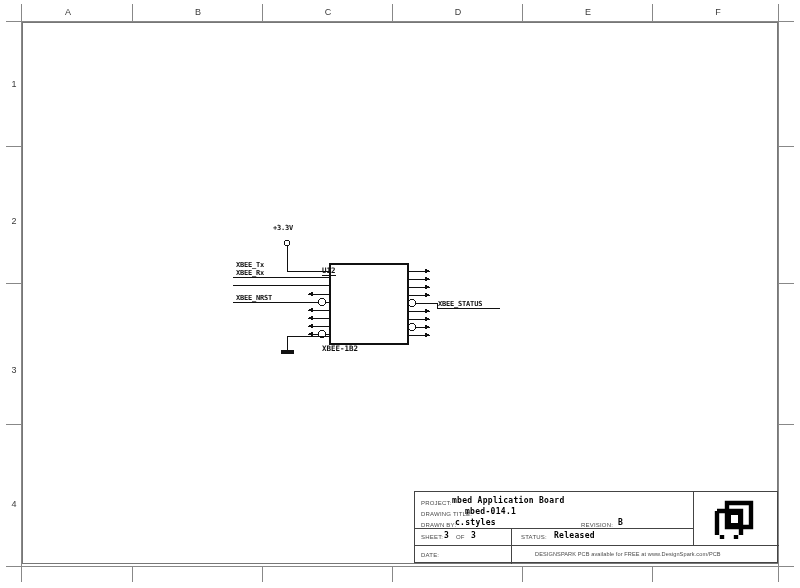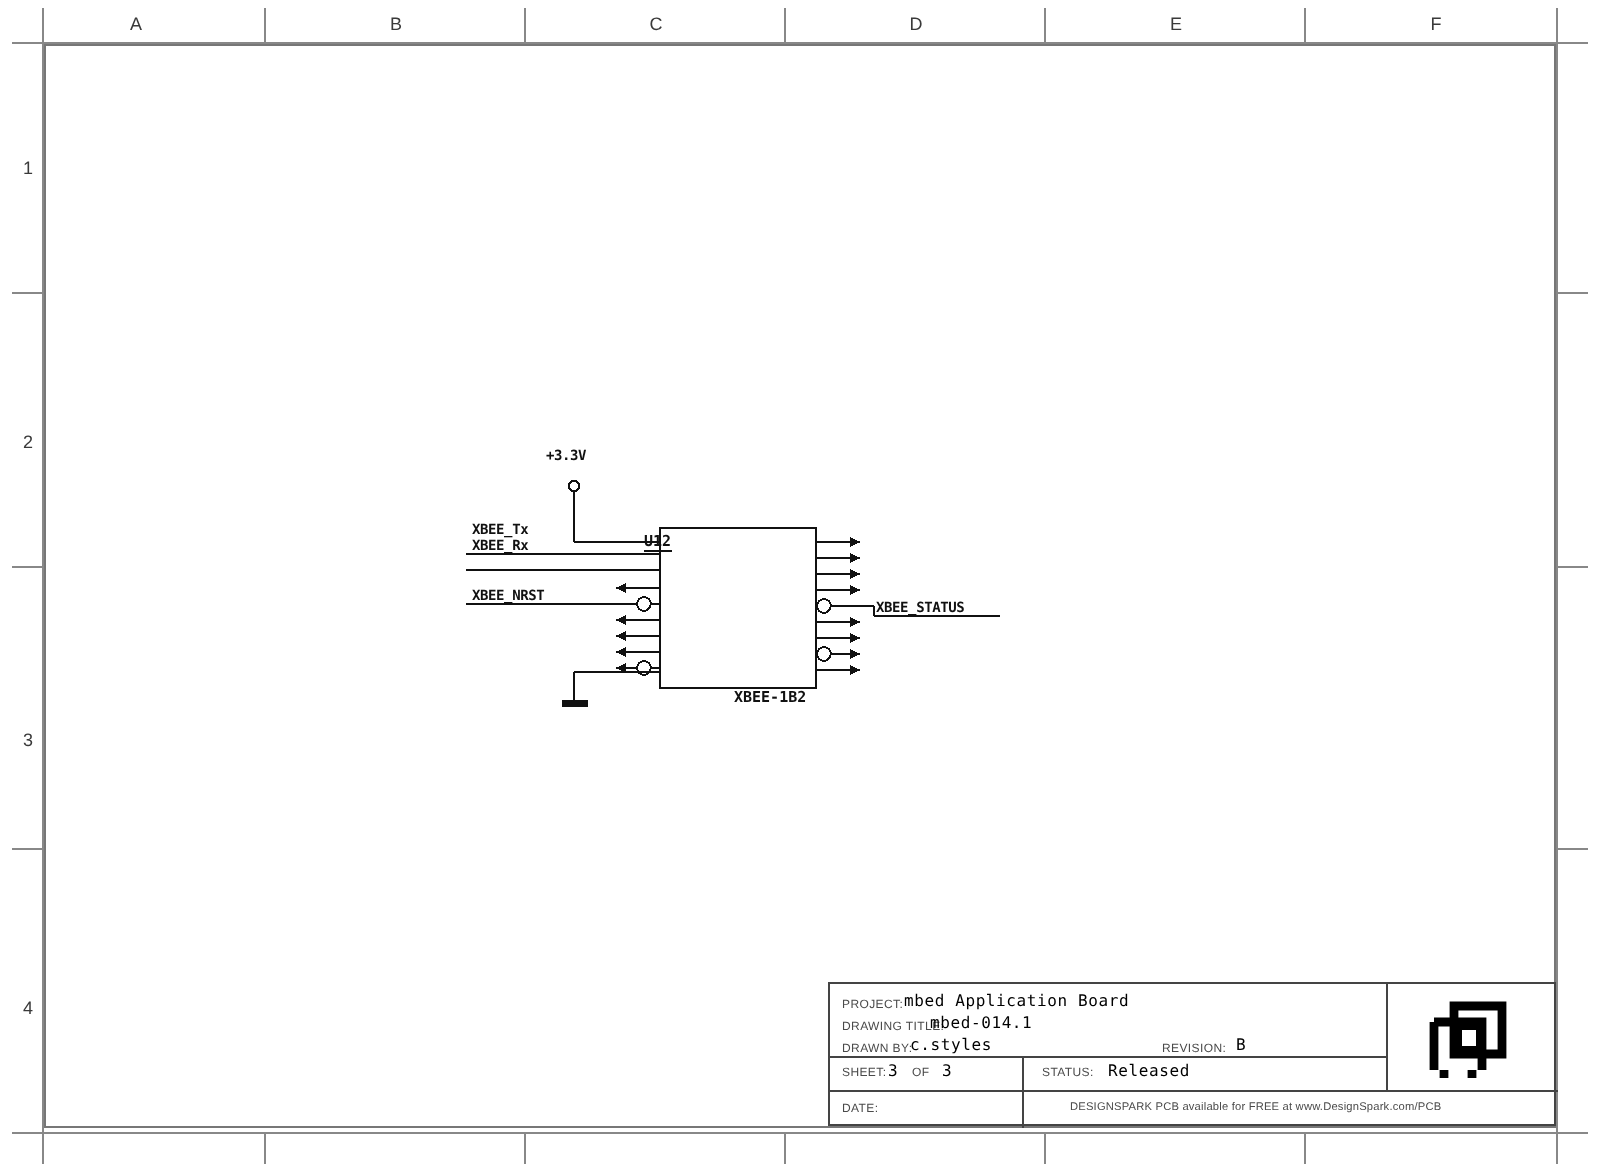--- a/index.html
+++ b/index.html
@@ -109,21 +109,21 @@
   }
   .tb-caption {
     font-family: "Liberation Sans", sans-serif;
     font-size: 6px;
     color: #4a4a4a;
     letter-spacing: 0.2px;
   }
   .tb-value {
     font-family: "DejaVu Sans Mono", monospace;
     font-size: 8px;
-    font-weight: normal;
+    font-weight: bold;
     color: #000;
     letter-spacing: 0.3px;
   }
   .tb-footer {
     font-family: "Liberation Sans", sans-serif;
     font-size: 5.6px;
     color: #4a4a4a;
     letter-spacing: 0.1px;
   }
   .logo-box {
@@ -264,21 +264,21 @@
   <div class="net-label" style="left:236px; top:269px;">XBEE_Rx</div>
 
   <div class="net-label" style="left:236px; top:261px;">XBEE_Tx</div>
 
   <div class="net-label" style="left:236px; top:294px;">XBEE_NRST</div>
 
   <div class="net-label" style="left:438px; top:300px;">XBEE_STATUS</div>
 
   <div class="ref-label underline" style="left:322px; top:266px;">U12</div>
 
-  <div class="ref-label" style="left:322px; top:344px;margin-left:45px;">XBEE-1B2</div>
+  <div class="ref-label" style="left:322px; top:344px;">XBEE-1B2</div>
 
   <div class="title-block">
 
     <div class="tb-line" style="left:0; top:36px; width:278px; height:1px;"></div>
     <div class="tb-line" style="left:0; top:53px; width:364px; height:1px;"></div>
     <div class="tb-line" style="left:278px; top:0; width:1px; height:53px;"></div>
     <div class="tb-line" style="left:96px; top:36px; width:1px; height:17px;"></div>
     <div class="tb-line" style="left:96px; top:53px; width:1px; height:19px;"></div>
 
     <div class="tb-field tb-caption" style="left:6px; top:8px;">PROJECT:</div>

